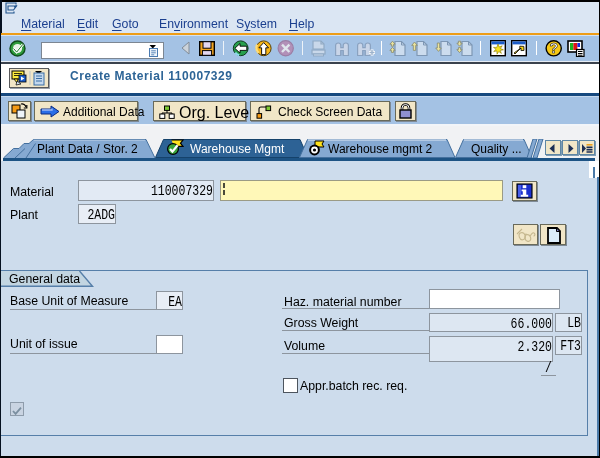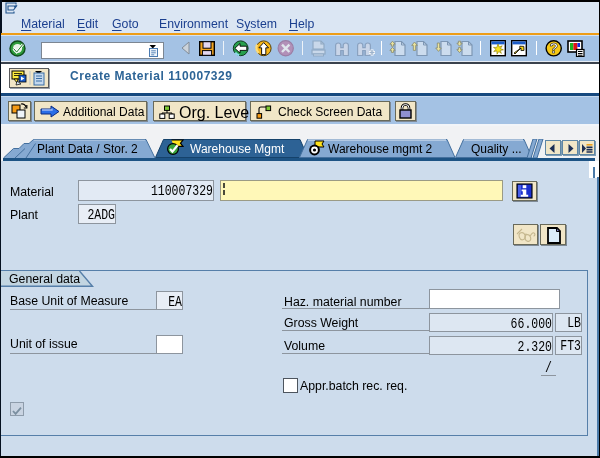--- a/index.html
+++ b/index.html
@@ -171,21 +171,21 @@
   <div class="abs" style="left:1px;top:96px;width:598px;height:28px;background:#a4c2e4;"></div>
   <div class="abs" style="left:1px;top:96px;width:598px;height:1px;background:#c6d9ee;"></div>
   <div class="btn" style="left:8px;top:101px;width:23px;height:20px;">
     <svg width="21" height="18" viewBox="0 0 21 18">
       <rect x="3" y="3" width="8" height="8" fill="#f59a14" stroke="#000" stroke-width="1"></rect>
       <rect x="8" y="8" width="8" height="8" fill="#eef3f8" stroke="#000" stroke-width="1"></rect>
       <path d="M12 2 a4 4 0 0 1 5 3" fill="none" stroke="#000" stroke-width="1.2"></path>
       <path d="M17.8 3 v3 h-3" fill="none" stroke="#000" stroke-width="1.2"></path>
     </svg>
   </div>
-  <div class="btn" style="left:34px;top:101px;width:113px;height:20px;">
+  <div class="btn" style="left:34px;top:101px;width:104px;height:20px;">
     <svg class="abs" style="left:5px;top:3px;" width="20" height="13" viewBox="0 0 20 13">
       <path d="M1 4 h10 V1 l8 5.5 -8 5.5 V9 H1 z" fill="#2a6ee8" stroke="#0b2a80" stroke-width="1"></path>
       <path d="M2 5 h10 V3.4" fill="none" stroke="#9db9f4" stroke-width="1.4"></path>
     </svg>
     <div class="abs lbl" style="left:28px;top:3.5px;font-size:12px;">Additional Data</div>
   </div>
   <div class="btn" style="left:153px;top:101px;width:93px;height:20px;">
     <svg class="abs" style="left:5px;top:3px;" width="16" height="14" viewBox="0 0 16 14">
       <rect x="5.5" y="1" width="5" height="4.4" fill="#7cc832" stroke="#000" stroke-width="1"></rect>
       <path d="M8 5.4 v2.6 M3 10.4 v-2.4 h10 v2.4" fill="none" stroke="#000" stroke-width="1"></path>
@@ -343,21 +343,21 @@
   <div class="abs" style="left:282px;top:330px;width:147px;height:1px;background:#8d959e;"></div>
   <div class="fld" style="left:429px;top:313px;width:124px;height:19px;background:#dde7f2;">
     <div class="mono" style="padding:3px 0 0 3px;">66.000</div>
   </div>
   <div class="fld" style="left:555px;top:313px;width:27px;height:19px;background:#dde7f2;">
     <div class="mono" style="padding:2px 0 0 3px;">LB</div>
   </div>
 
   <div class="abs lbl" style="left:284px;top:340px;">Volume</div>
   <div class="abs" style="left:282px;top:353px;width:147px;height:1px;background:#8d959e;"></div>
-  <div class="fld" style="left:429px;top:336px;width:124px;height:19px;background:#dde7f2;">
+  <div class="fld" style="left:429px;top:336px;width:124px;height:26px;background:#dde7f2;">
     <div class="mono" style="padding:3px 0 0 3px;">2.320</div>
   </div>
   <div class="fld" style="left:555px;top:336px;width:27px;height:19px;background:#dde7f2;">
     <div class="mono" style="padding:2px 0 0 3px;">FT3</div>
   </div>
 
   <div class="abs mono" style="left:545px;top:361px;">/</div>
   <div class="abs" style="left:541px;top:375px;width:15px;height:1px;background:#8d959e;"></div>
 
   <div class="abs" style="left:283px;top:378px;width:14.5px;height:14.5px;background:#fff;border:1px solid #4d555e;box-sizing:border-box;"></div>

